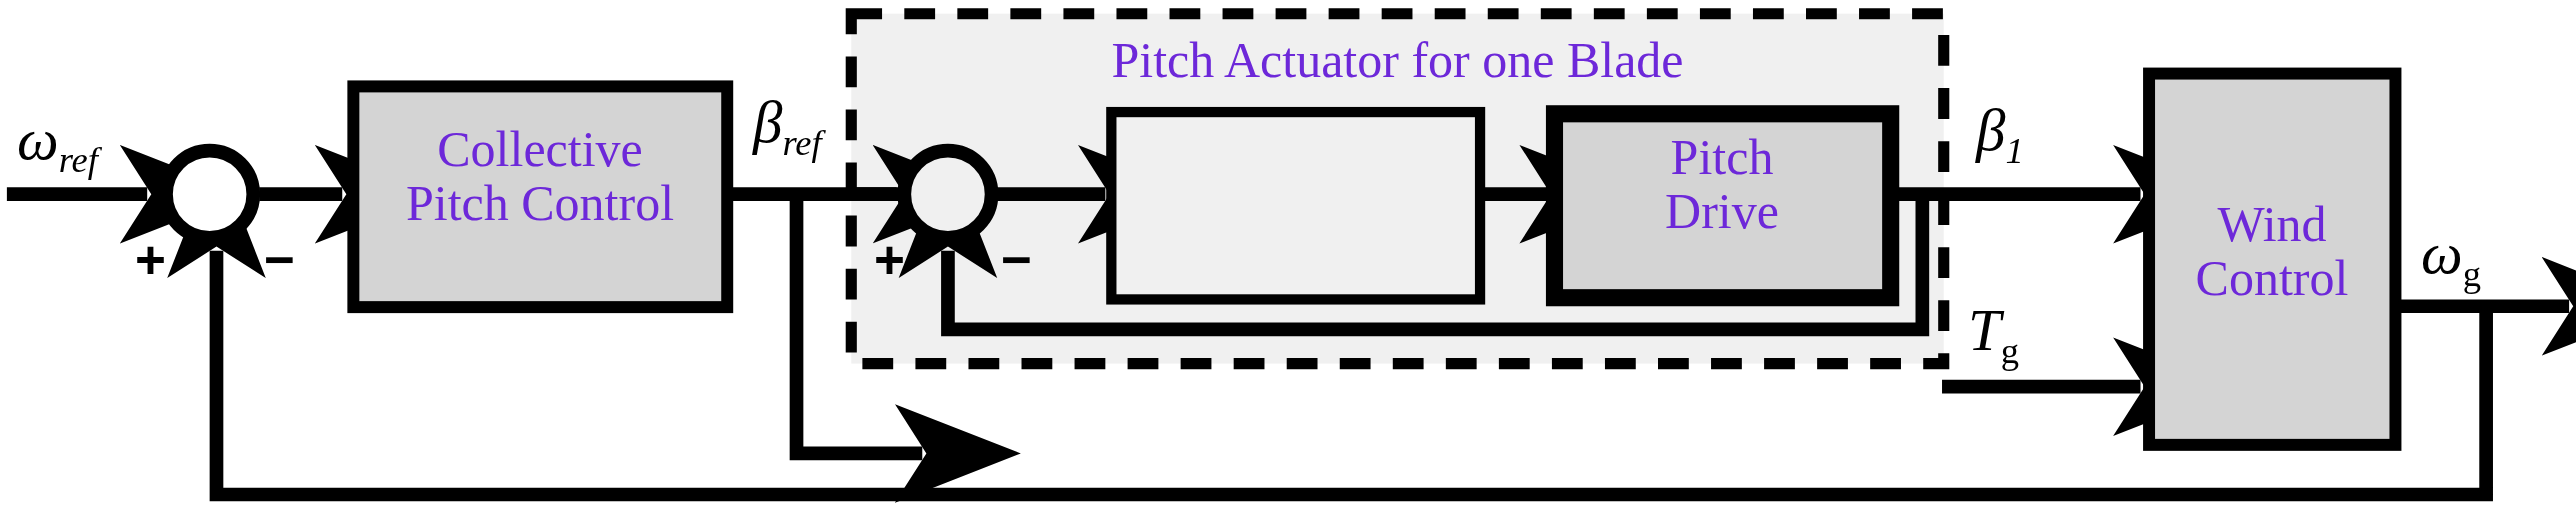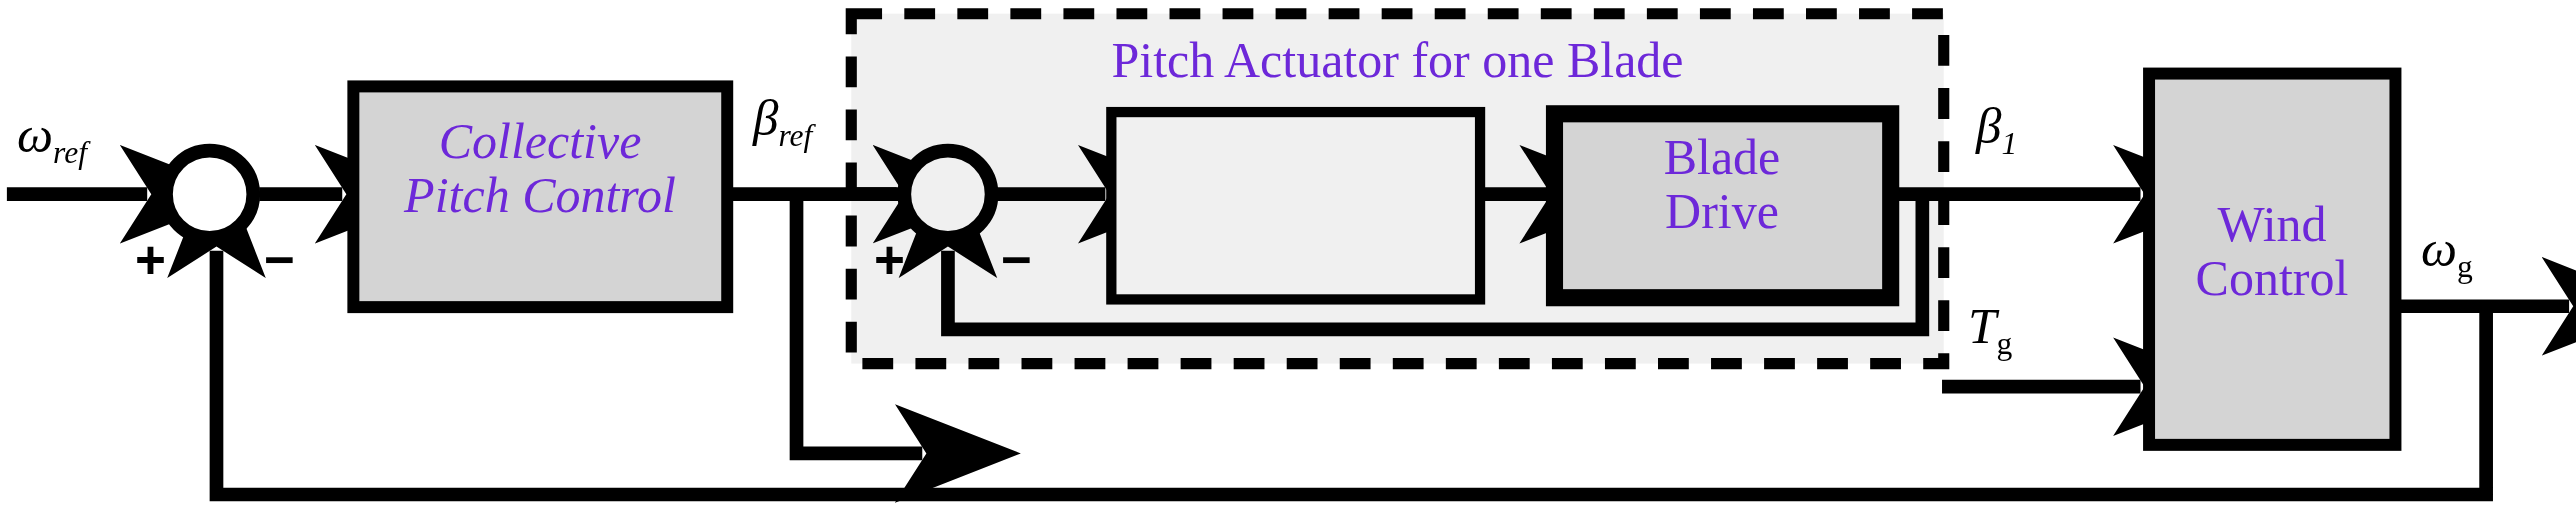--- a/index.html
+++ b/index.html
@@ -9,21 +9,21 @@
   svg{position:absolute;left:0;top:0;}
   .blk-label{
     position:absolute;text-align:center;color:#6d28d9;
     font-family:"Liberation Serif","DejaVu Serif",serif;
     font-size:50px;line-height:1.08;white-space:pre-line;
     pointer-events:none;
   }
   .sig-label{
     position:absolute;color:#000;
     font-family:"Liberation Serif","DejaVu Serif",serif;
-    font-style:italic;font-size:51px;line-height:1;white-space:nowrap;
+    font-style:italic;font-size:59px;line-height:1;white-space:nowrap;
   }
   .sig-label sub{font-size:0.62em;font-style:italic;line-height:0;}
   .sig-label .up{font-style:normal;font-size:0.62em;line-height:0;
                  vertical-align:sub;}
   .plain-label{
     position:absolute;color:#000;
     font-family:"Liberation Serif","DejaVu Serif",serif;
     font-size:50px;line-height:1;white-space:nowrap;
   }
   .sign{
@@ -75,25 +75,25 @@
     <rect x="1299" y="131" width="431" height="219" fill="#f0f0f0" stroke="#000" stroke-width="12"></rect>
 
     <rect x="1817" y="133" width="393" height="215" fill="#d4d4d4" stroke="#000" stroke-width="20"></rect>
 
     <rect x="2512" y="86" width="288" height="434" fill="#d4d4d4" stroke="#000" stroke-width="14"></rect>
 
     <circle cx="245" cy="227" r="51" fill="#ffffff" stroke="#000" stroke-width="16"></circle>
     <circle cx="1108" cy="227" r="51" fill="#f0f0f0" stroke="#000" stroke-width="16"></circle>
   </svg>
 
-  <div class="blk-label" style="left:353px;top:114px;width:374px;font-style:italic;">Collective
+  <div class="blk-label" style="left:353px;top:122px;width:374px;">Collective
 Pitch Control</div>
 
 
-  <div class="blk-label" style="left:1554px;top:130px;width:336px;">Blade
+  <div class="blk-label" style="left:1554px;top:130px;width:336px;">Pitch
 Drive</div>
 
   <div class="blk-label" style="left:2149px;top:197px;width:246px;">Wind
 Control</div>
 
   <div class="blk-label" style="left:851px;top:32.5px;width:1093px;">Pitch Actuator for one Blade</div>
 
 
   <div class="sig-label" style="left:17px;top:110px;">
     <span>ω</span><sub>ref</sub>

